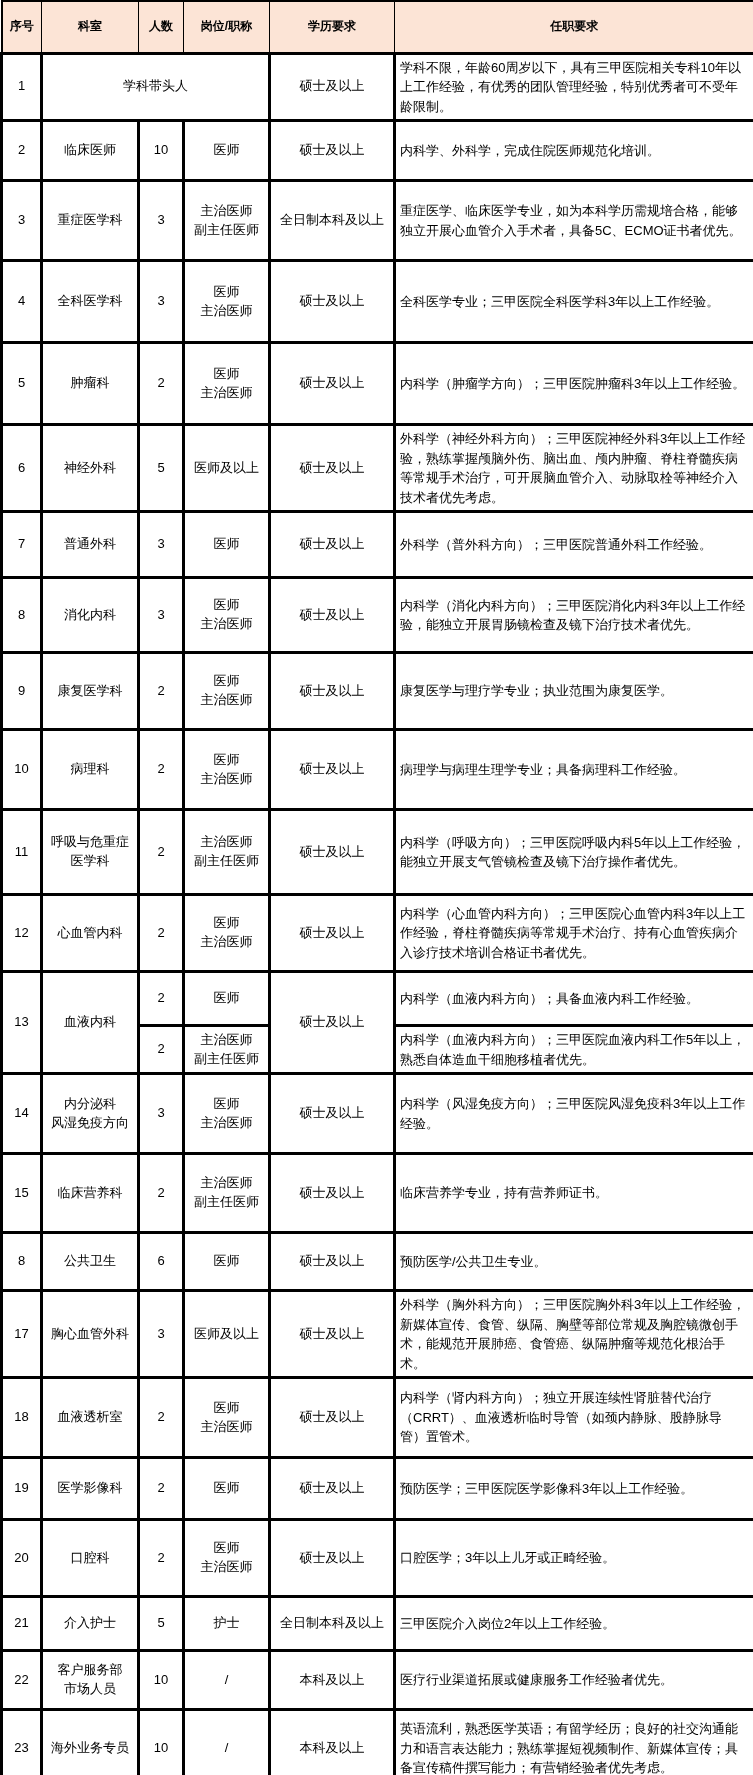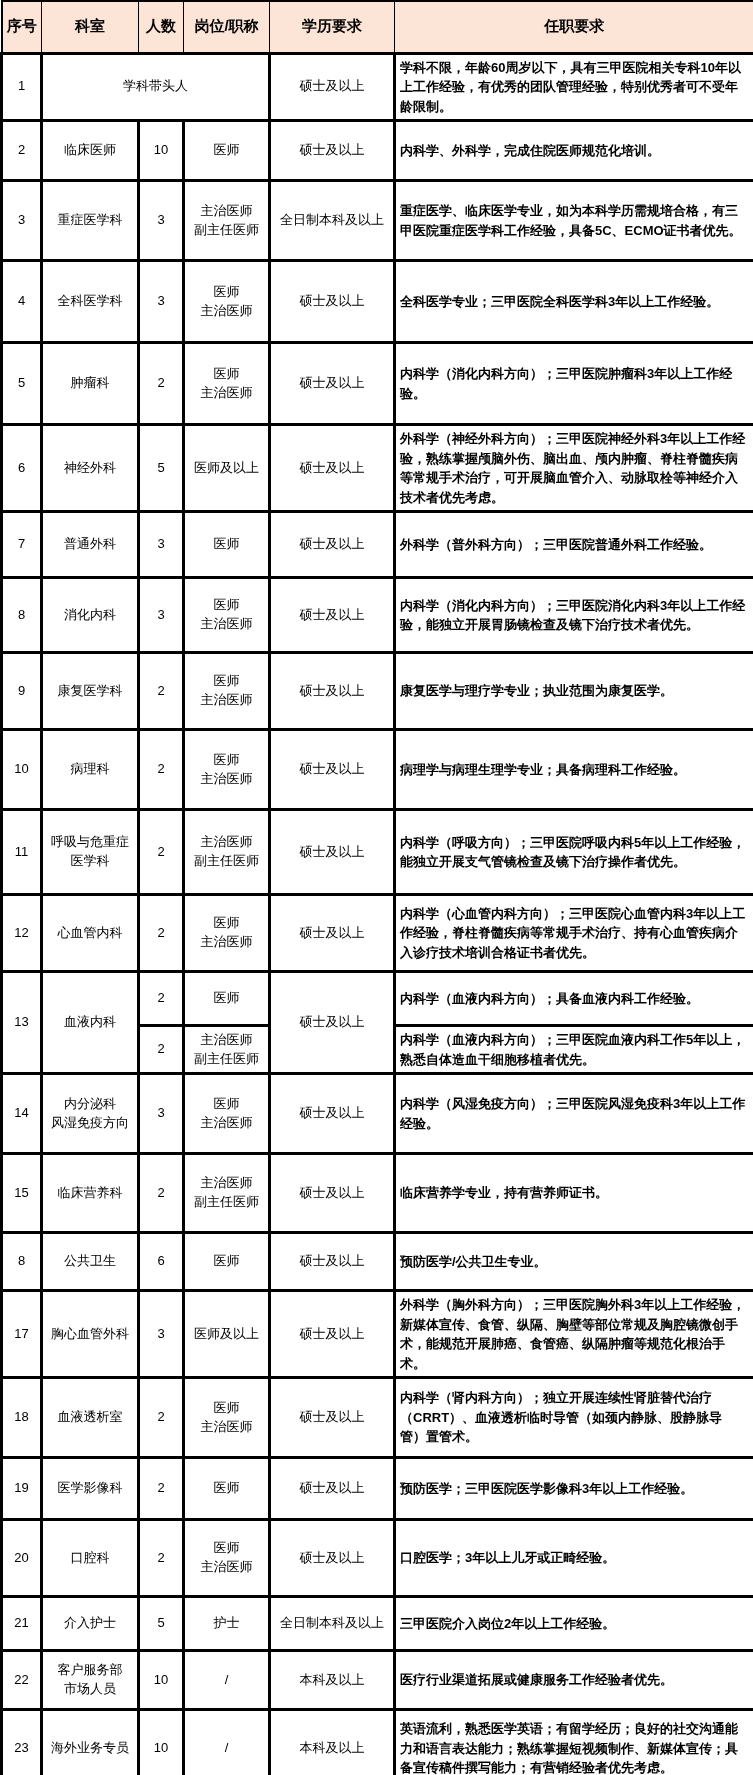--- a/index.html
+++ b/index.html
@@ -1,32 +1,32 @@
 <!DOCTYPE html>
 <html><head>
 <meta charset="utf-8">
 <style>
   html,body{margin:0;padding:0;background:#ffffff;}
   body{font-family:"Liberation Sans","DejaVu Sans",sans-serif;color:#000;}
   table.recruit{border-collapse:collapse;table-layout:fixed;width:753px;}
   th,td{border:3px solid #000;overflow:hidden;box-sizing:border-box;}
   thead th{
     background:#FCE4D6;
-    font-size:15px;font-weight:bold;text-align:center;vertical-align:middle;
+    font-size:12px;font-weight:bold;text-align:center;vertical-align:middle;
     height:52px;
     border-top-width:2px;border-left-width:1px;border-right-width:1px;
     padding:0 2px;
   }
   thead th:first-child{border-left-width:2px;}
   thead th:last-child{border-right-width:2px;margin-top:20px;}
   td{
     font-size:13px;text-align:center;vertical-align:middle;
     padding:2px 3px;white-space:pre-line;line-height:1.45;background:#fff;
   }
-  td.req{text-align:left;padding:3px 6px 3px 4px;line-height:1.5;font-weight:bold;}
+  td.req{text-align:left;padding:3px 6px 3px 4px;line-height:1.5;}
 </style>
 </head>
 <body>
 
 <table class="recruit">
   <colgroup>
     <col style="width:40px">
     <col style="width:97px">
     <col style="width:45px">
     <col style="width:86px">
@@ -58,39 +58,39 @@
         <td>硕士及以上</td>
         <td class="req">内科学、外科学，完成住院医师规范化培训。</td>
       </tr>
       <tr style="height: 80px;">
         <td>3</td>
         <td>重症医学科</td>
         <td>3</td>
         <td>主治医师
 副主任医师</td>
         <td>全日制本科及以上</td>
-        <td class="req">重症医学、临床医学专业，如为本科学历需规培合格，有三甲医院重症医学科工作经验，具备5C、ECMO证书者优先。</td>
+        <td class="req">重症医学、临床医学专业，如为本科学历需规培合格，能够独立开展心血管介入手术者，具备5C、ECMO证书者优先。</td>
       </tr>
       <tr style="height: 82px;">
         <td>4</td>
         <td>全科医学科</td>
         <td>3</td>
         <td>医师
 主治医师</td>
         <td>硕士及以上</td>
         <td class="req">全科医学专业；三甲医院全科医学科3年以上工作经验。</td>
       </tr>
       <tr style="height: 82px;">
         <td>5</td>
         <td>肿瘤科</td>
         <td>2</td>
         <td>医师
 主治医师</td>
         <td>硕士及以上</td>
-        <td class="req">内科学（消化内科方向）；三甲医院肿瘤科3年以上工作经验。</td>
+        <td class="req">内科学（肿瘤学方向）；三甲医院肿瘤科3年以上工作经验。</td>
       </tr>
       <tr style="height: 80px;">
         <td>6</td>
         <td>神经外科</td>
         <td>5</td>
         <td>医师及以上</td>
         <td>硕士及以上</td>
         <td class="req">外科学（神经外科方向）；三甲医院神经外科3年以上工作经验，熟练掌握颅脑外伤、脑出血、颅内肿瘤、脊柱脊髓疾病等常规手术治疗，可开展脑血管介入、动脉取栓等神经介入技术者优先考虑。</td>
       </tr>
       <tr style="height: 66px;">

